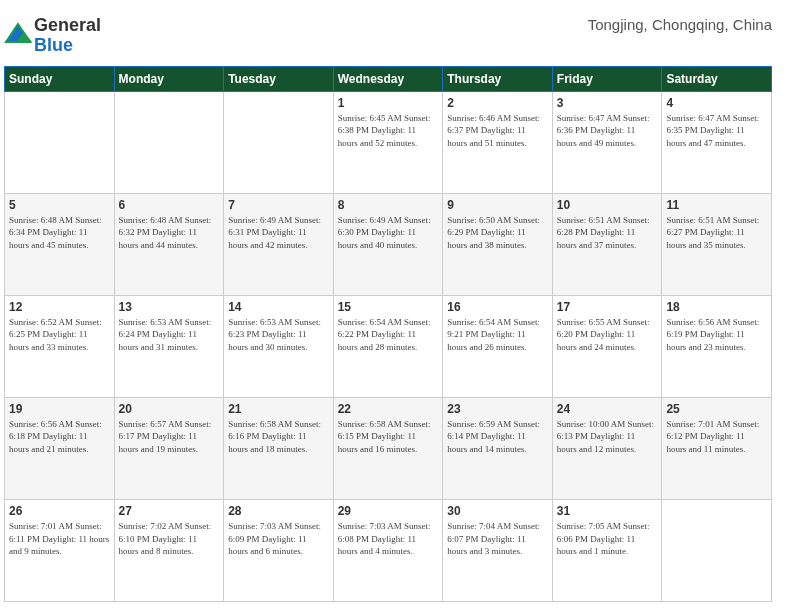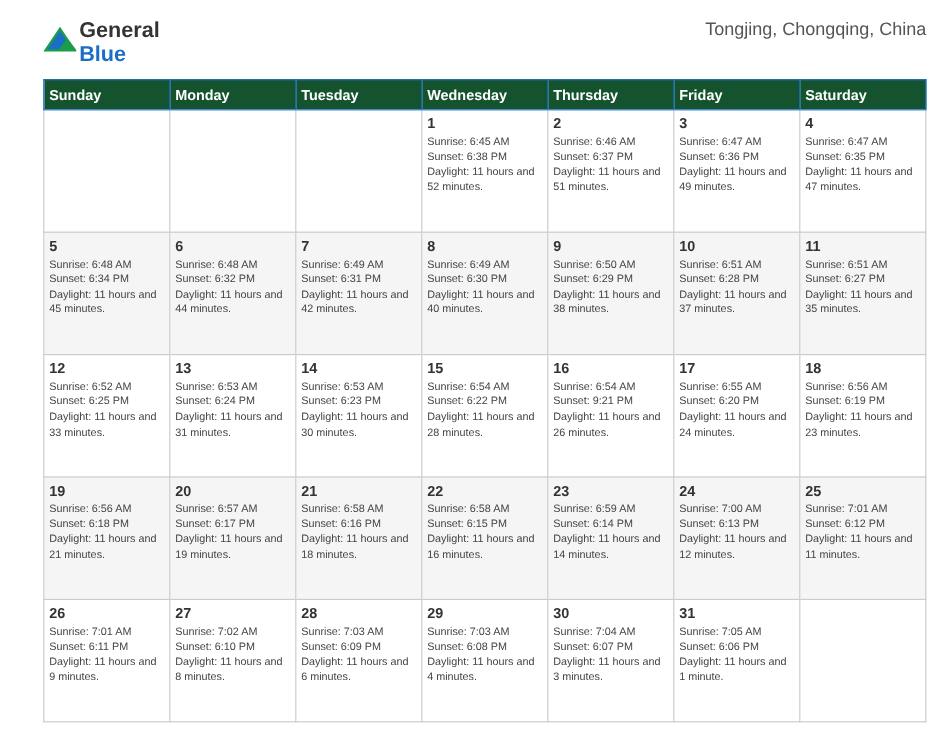--- a/index.html
+++ b/index.html
@@ -6,21 +6,21 @@
     body {
       font-family: Arial, sans-serif;
       background: #fff;
       width: 792px;
       height: 612px;
       overflow: hidden;
     }
     .page {
       width: 792px;
       height: 612px;
-      padding: 16px 20px 10px 36px;
+      padding: 16px 20px 10px 4px;
       display: flex;
       flex-direction: column;
     }
     .header {
       display: flex;
       justify-content: space-between;
       align-items: flex-start;
       margin-bottom: 10px;
     }
     .logo {
@@ -96,20 +96,21 @@
       font-size: 12px;
       font-weight: bold;
       color: #333;
       display: block;
       margin-bottom: 2px;
     }
     .day-info {
       font-size: 9px;
       color: #444;
       line-height: 1.4;
+      font-family: Liberation Serif, serif;
     }
     .empty {
       background: #fff !important;
     }
   </style>
 </head>
 <body>
 
 <div class="page">
   <div class="header">
@@ -308,21 +309,21 @@
           </td>
           <td>
             <span class="day-number">23</span>
             <div class="day-info">Sunrise: 6:59 AM
 Sunset: 6:14 PM
 Daylight: 11 hours
 and 14 minutes.</div>
           </td>
           <td>
             <span class="day-number">24</span>
-            <div class="day-info">Sunrise: 7:00 AM
+            <div class="day-info">Sunrise: 10:00 AM
 Sunset: 6:13 PM
 Daylight: 11 hours
 and 12 minutes.</div>
           </td>
           <td>
             <span class="day-number">25</span>
             <div class="day-info">Sunrise: 7:01 AM
 Sunset: 6:12 PM
 Daylight: 11 hours
 and 11 minutes.</div>

